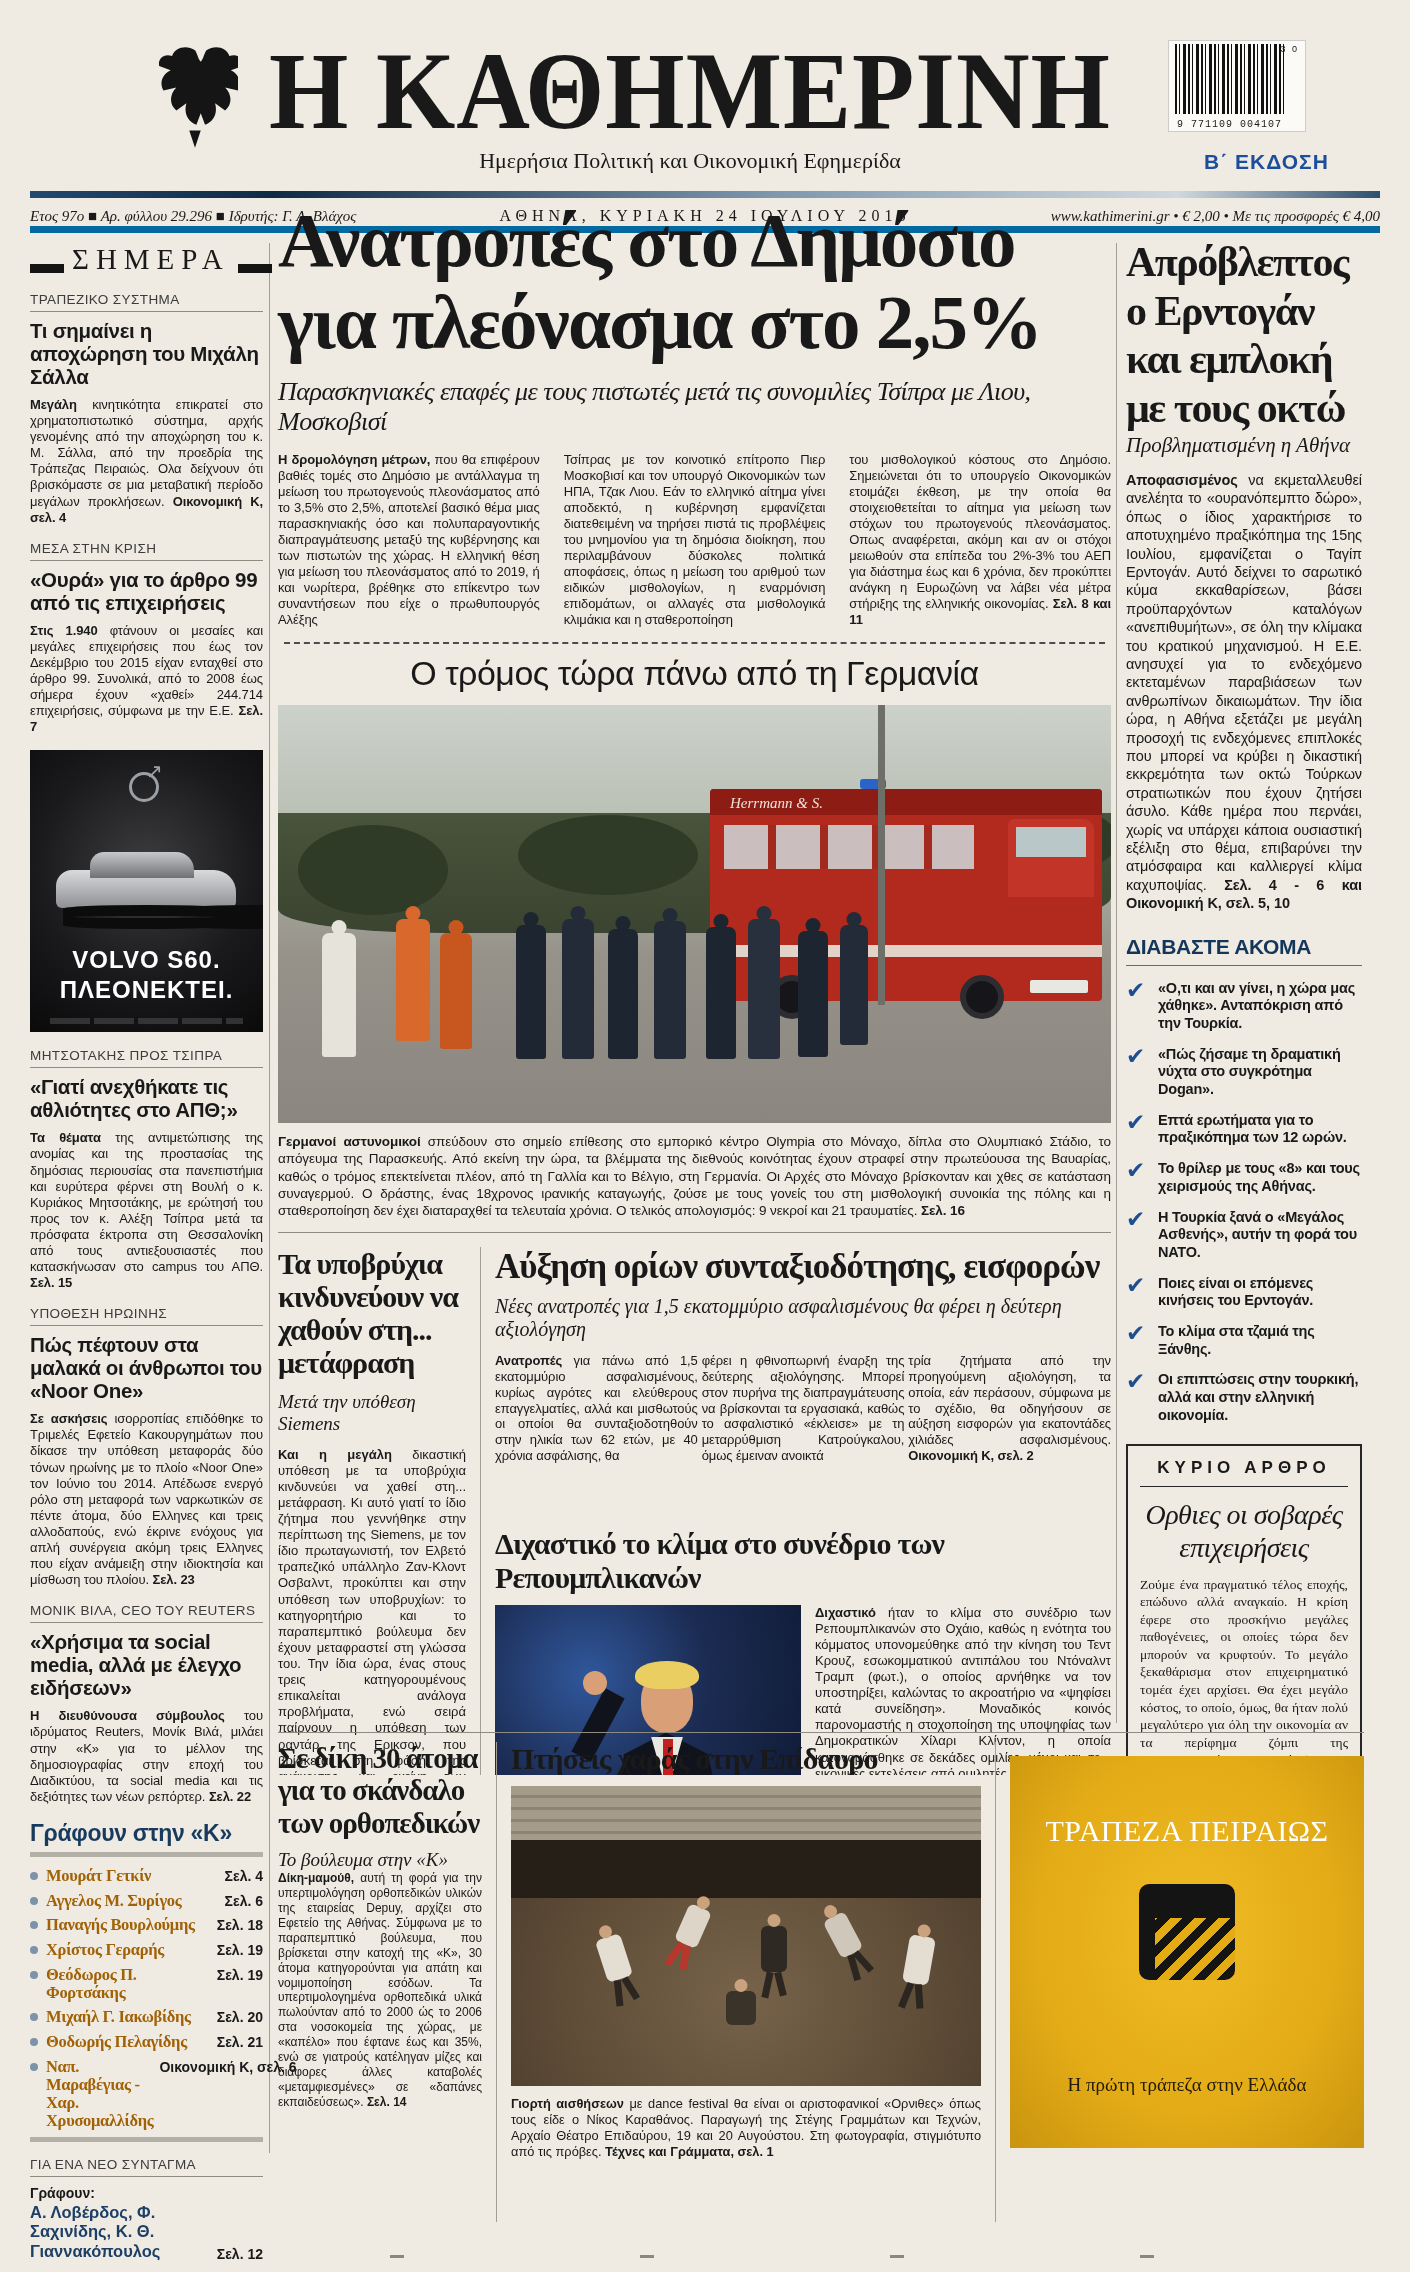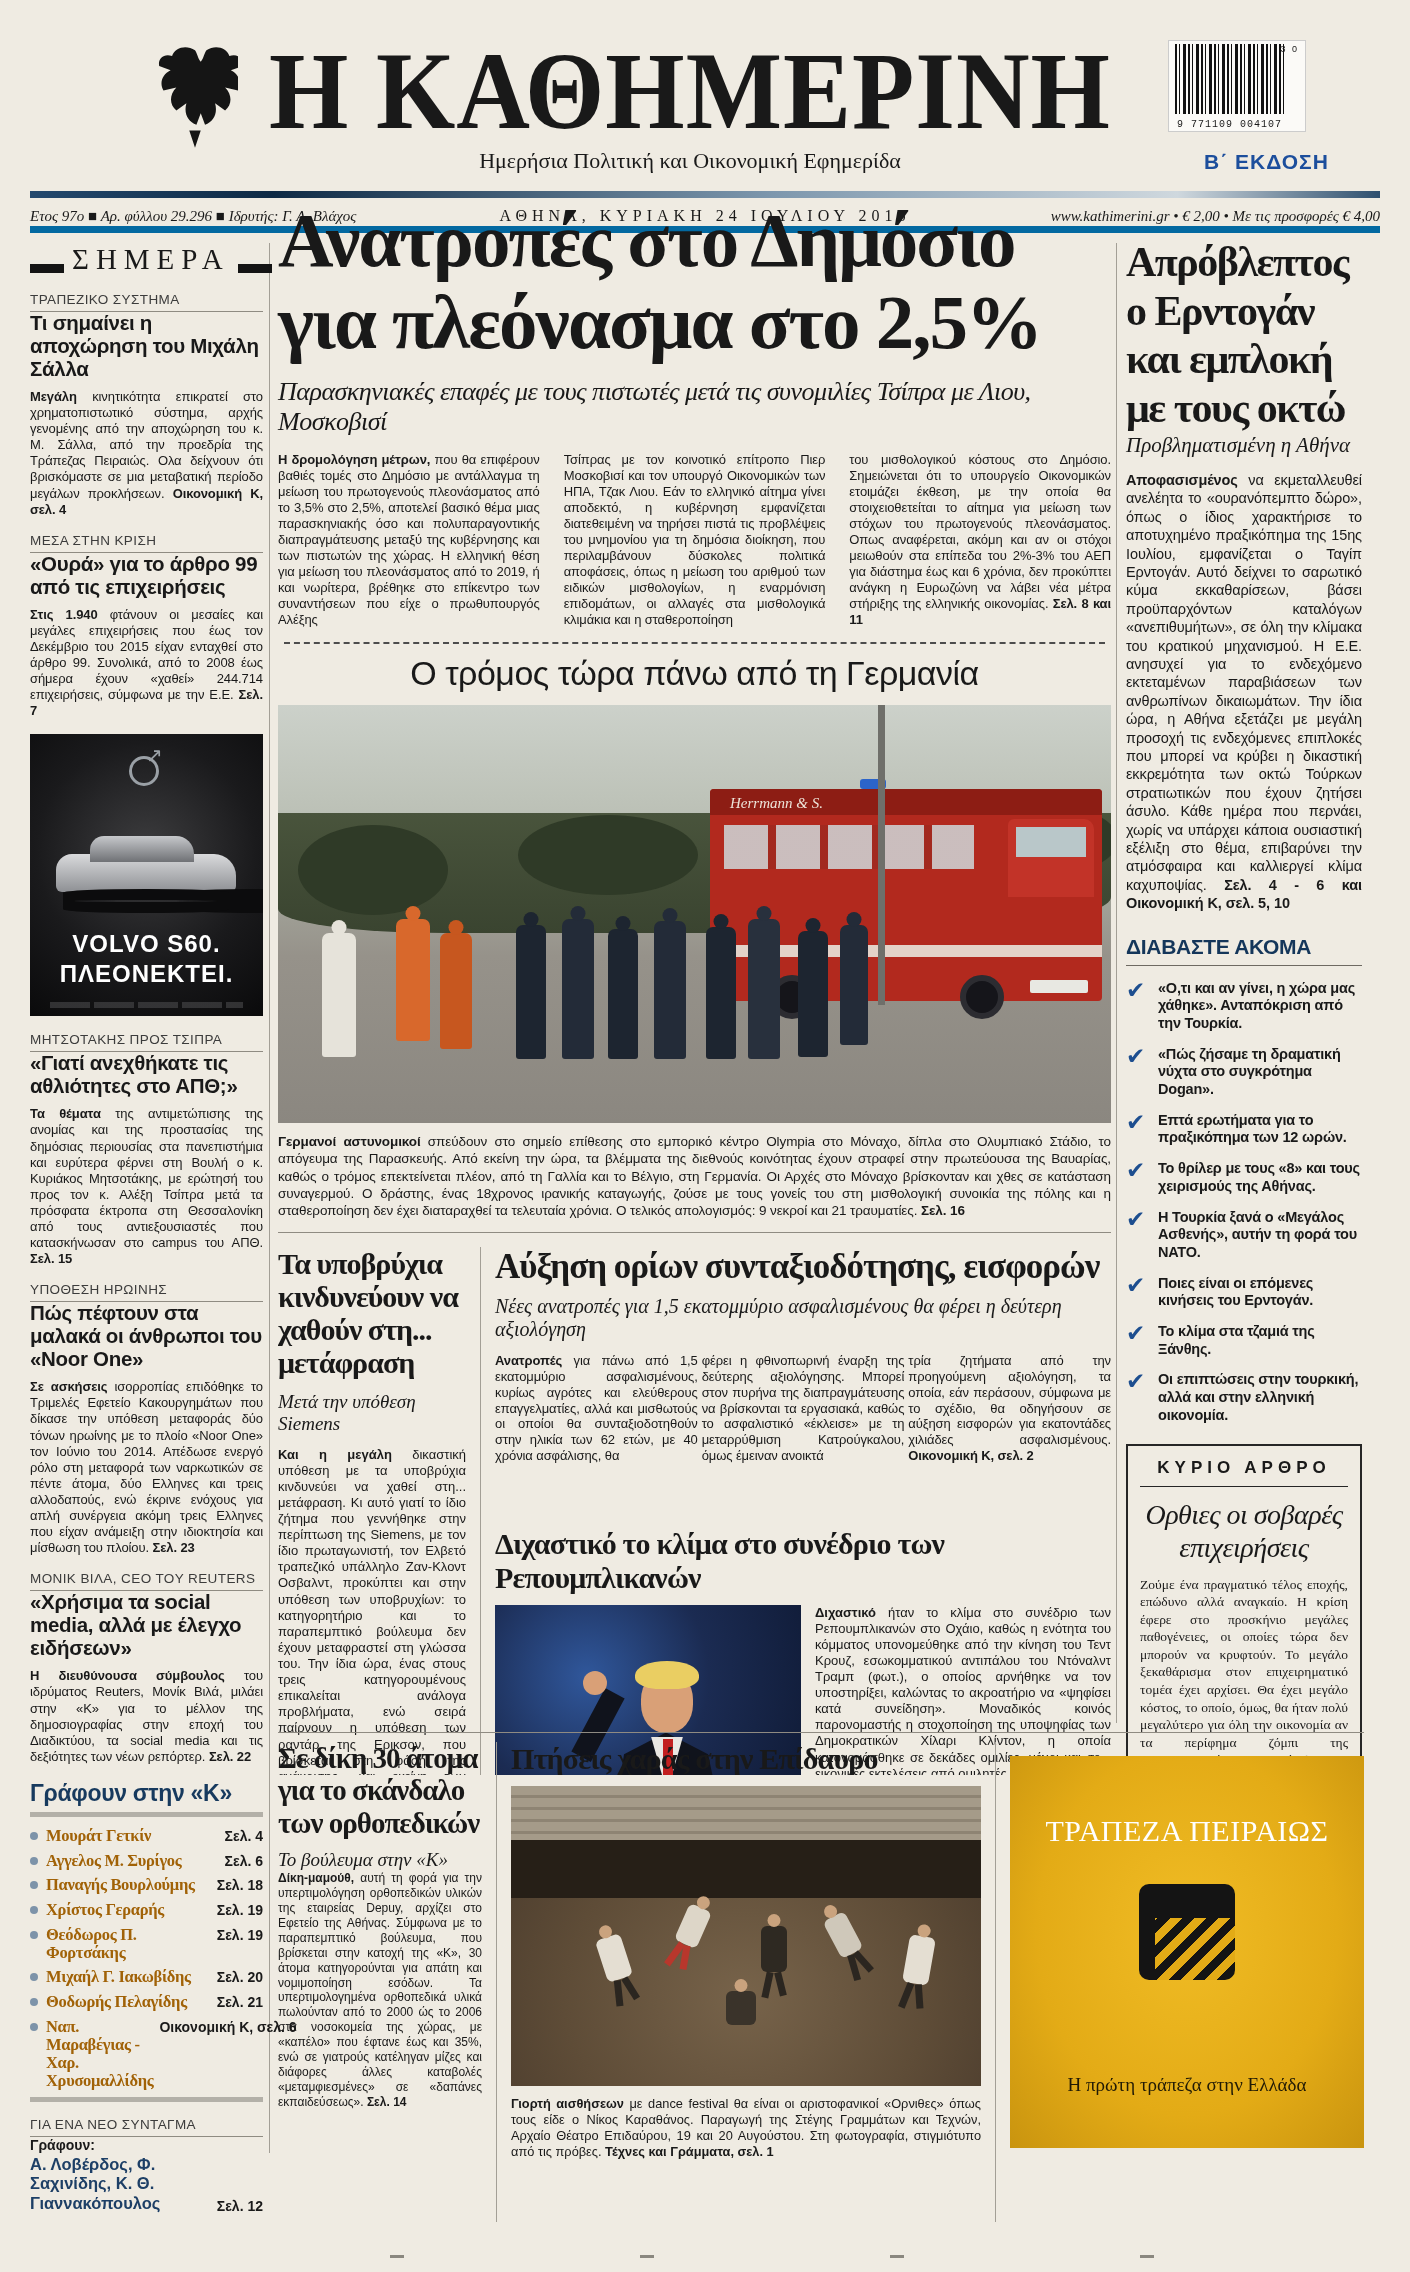--- a/index.html
+++ b/index.html
@@ -34,21 +34,21 @@
   
   .vline { position:absolute; width:1px; background:#a39f96; }
 
   
   .sidebar { position:absolute; left:30px; top:243px; width:233px; }
   .simera { display:flex; align-items:flex-end; gap:8px; margin-bottom:16px; }
   .simera-bar { flex:0 0 34px; height:9px; background:#141414; margin-bottom:3px; }
   .simera-txt { flex:1; text-align:center; font-family:"Liberation Serif","DejaVu Serif",serif;
      font-size:29px; letter-spacing:7px; }
   .kicker { font-size:13.5px; color:#3c3c3c; letter-spacing:.4px; border-bottom:1px solid #8f8b82;
-     padding-bottom:4px; }
+     padding-bottom:4px; margin-bottom:8px; }
   .side-sec { margin-bottom:15px; }
   .side-title { font-size:20.5px; font-weight:bold; line-height:1.12; margin-bottom:8px; letter-spacing:-.3px; }
   .side-body { font-size:13px; line-height:1.24; text-align:justify; letter-spacing:-.1px; }
   .lead { font-weight:bold; }
   .ref { font-weight:bold; }
   
   .volvo { position:relative; width:233px; height:282px; margin:4px 0 16px 0;
      background:radial-gradient(circle at 50% 42%,#3d3d3f 0%,#1a1a1c 55%,#0a0a0b 100%); overflow:hidden; }
   .volvo-mark { position:absolute; left:99px; top:22px; width:30px; height:30px; border:3px solid #9aa0a6;
      border-radius:50%; }

